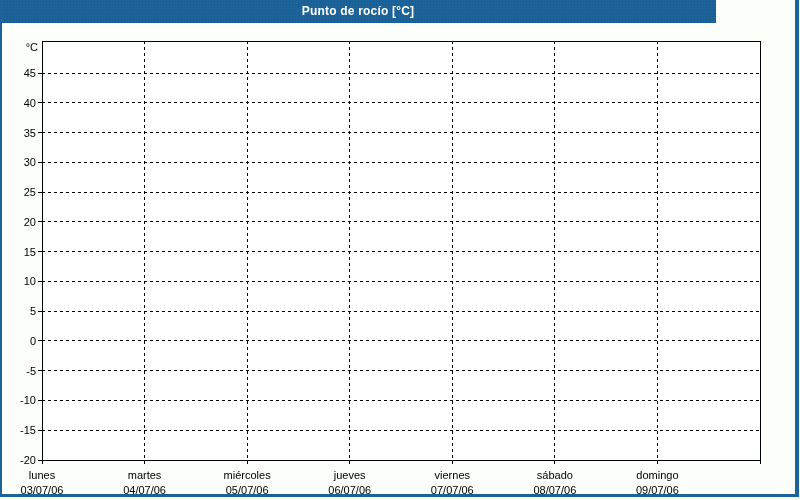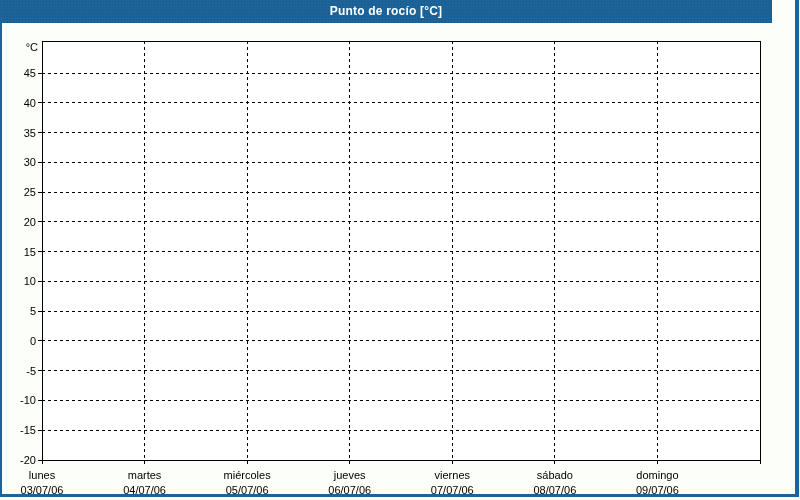--- a/index.html
+++ b/index.html
@@ -21,21 +21,21 @@
     position: absolute;
     background: #1b6399;
   }
   .frame-left   { left: 0; top: 0; width: 2px; height: 497px; }
   .frame-right  { right: 1px; top: 0; width: 4px; height: 497px; }
   .frame-bottom { left: 0; top: 494px; width: 799px; height: 3px; }
 
   .titlebar {
     position: absolute;
     left: 0; top: 0;
-    width: 772px; height: 23px;
+    width: 716px; height: 23px;
     background-color: #1b6399;
     background-image: radial-gradient(rgba(0,0,0,0.10) 1px, transparent 1px);
     background-size: 3px 3px;
     color: #ffffff;
     font-size: 12px;
     font-weight: bold;
     line-height: 23px;
     text-align: center;
     letter-spacing: 0.2px;
   }

